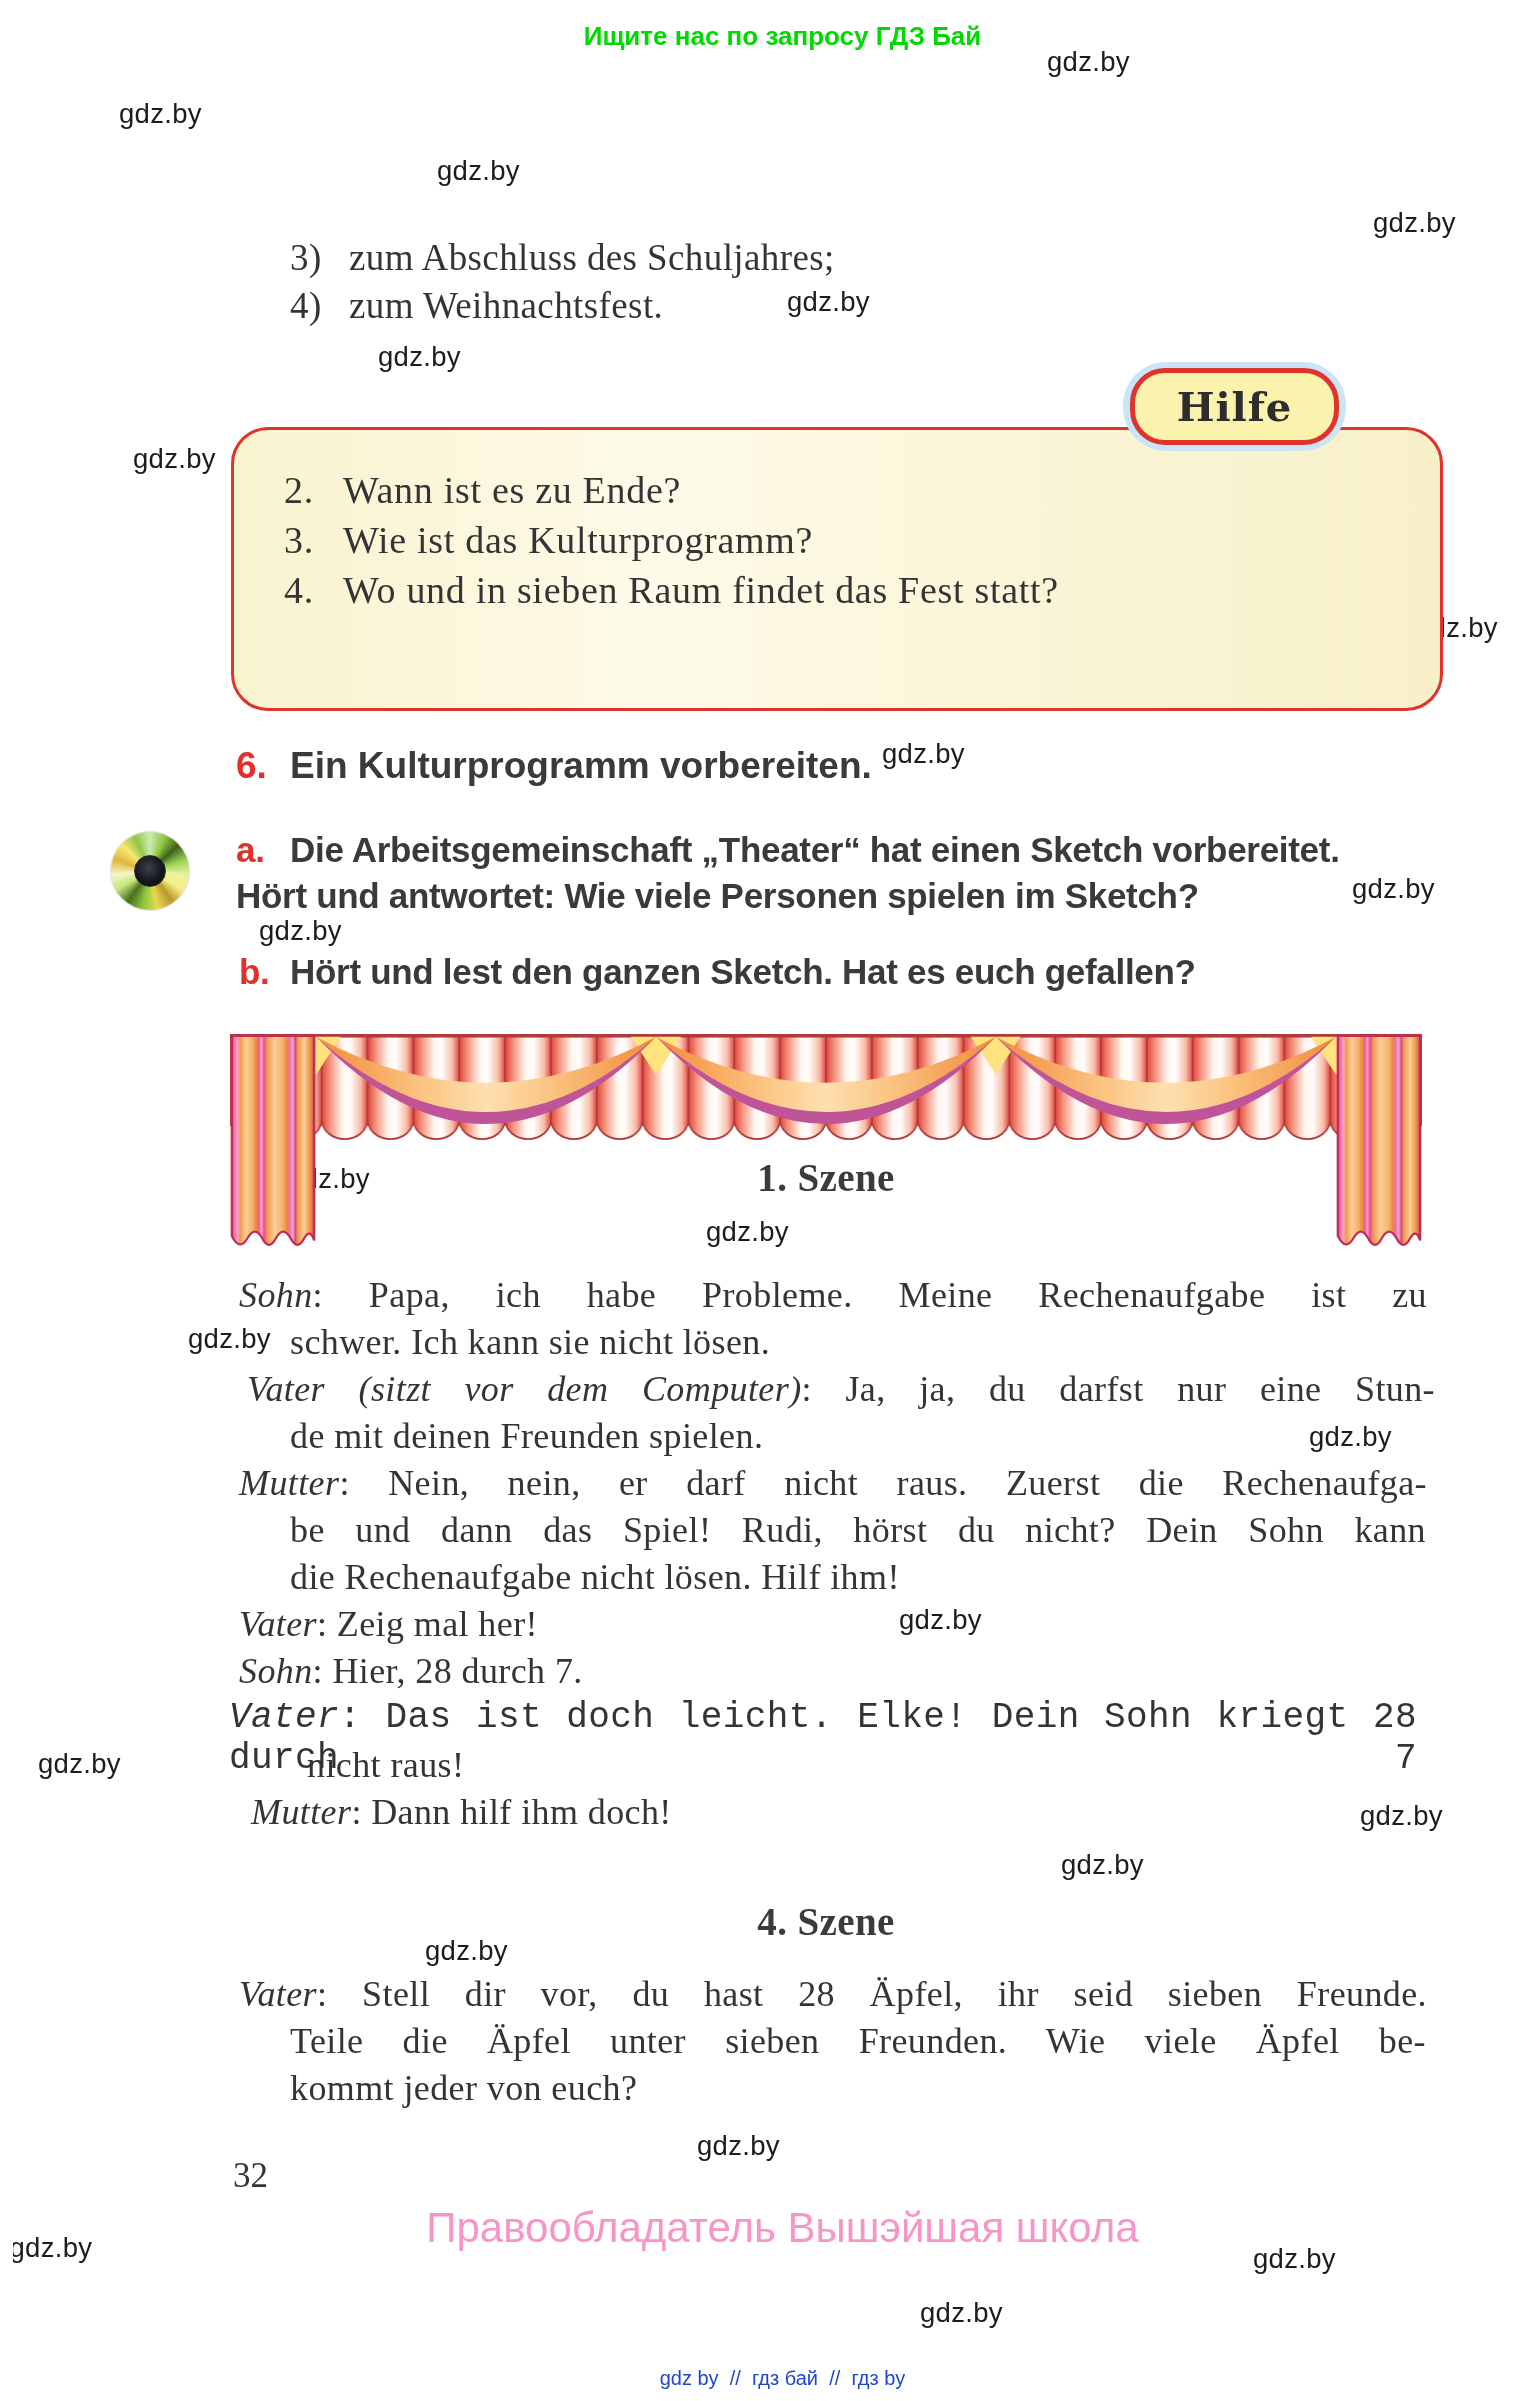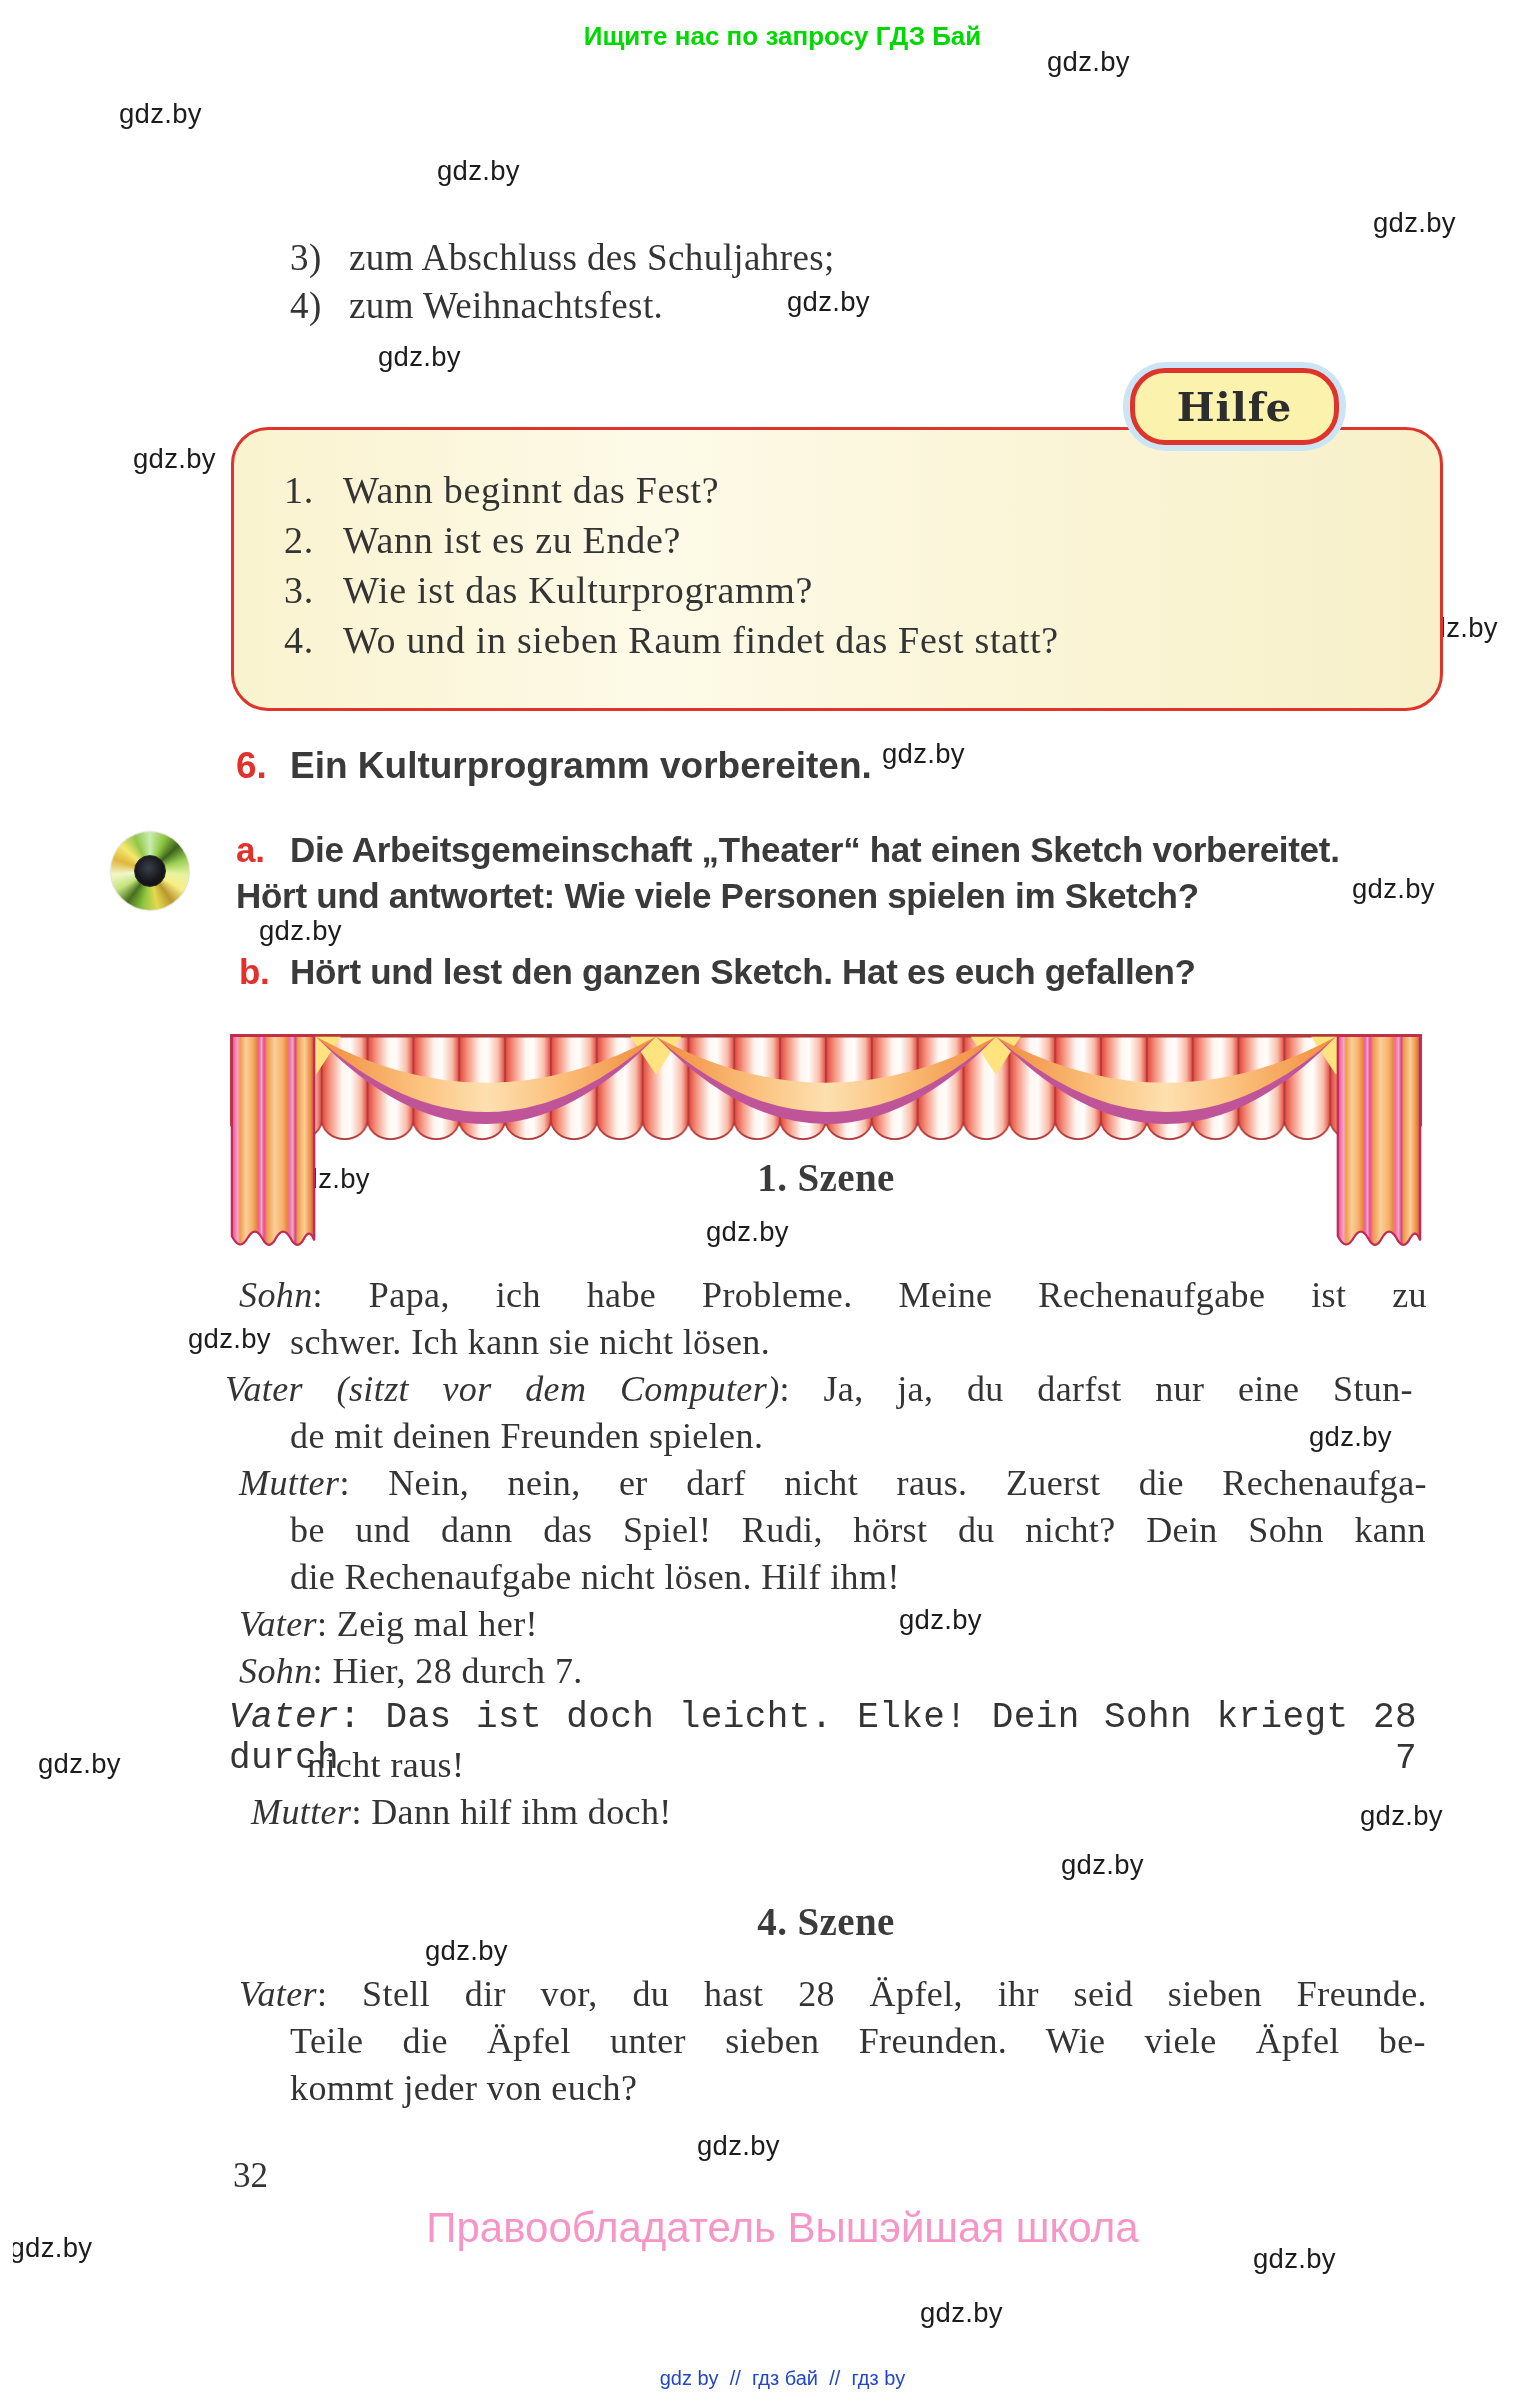--- a/index.html
+++ b/index.html
@@ -99,21 +99,20 @@
       <div class="wm" style="left: 907px; top: 2297px;">gdz.by</div>
     </div>
 
   <div>
       <div class="serif-line" style="left: 277px; top: 236px;"><span class="num">3)</span><span>zum Abschluss des Schuljahres;</span></div>
       <div class="serif-line" style="left: 277px; top: 284px;"><span class="num">4)</span><span>zum Weihnachtsfest.</span></div>
     </div>
 
   <div class="hilfe-box"></div>
   <ol class="hilfe-list">
-      <li><span class="hnum">1.</span><span>Wann beginnt das Fest?</span></li>
       <li><span class="hnum">2.</span><span>Wann ist es zu Ende?</span></li>
       <li><span class="hnum">3.</span><span>Wie ist das Kulturprogramm?</span></li>
       <li><span class="hnum">4.</span><span>Wo und in sieben Raum findet das Fest statt?</span></li>
     </ol>
   <div class="hilfe-badge-outer">
     <div class="hilfe-badge">Hilfe</div>
   </div>
 
   <div class="bold-line h6" style="left:223px;top:745px;">
     <span class="red-label">6.</span><span>Ein Kulturprogramm vorbereiten.</span>
@@ -193,21 +192,21 @@
     <path d="M2,2 L2,228 Q11,246 20,230 Q28,216 36,230 Q44,246 52,230 Q60,216 68,230 Q76,246 84,230 Q90,219 95,233 L95,2 Z" fill="url(#sideG)" stroke="#c22b53" stroke-width="2.5"></path>
     <path transform="translate(1248,0)" d="M2,2 L2,228 Q11,246 20,230 Q28,216 36,230 Q44,246 52,230 Q60,216 68,230 Q76,246 84,230 Q90,219 95,233 L95,2 Z" fill="url(#sideG)" stroke="#c22b53" stroke-width="2.5"></path>
   </svg>
 
   <div class="scene-title" style="top:1155px;">1. Szene</div>
   <div class="scene-title" style="top:1899px;">4. Szene</div>
 
   <div id="dialog1">
       <div class="dline j" style="left: 226px; top: 1274px; width: 1188px;"><span class="sp">Sohn</span><span>: Papa, ich habe Probleme. Meine Rechenaufgabe ist zu</span></div>
       <div class="dline" style="left: 277px; top: 1321px;"><span>schwer. Ich kann sie nicht lösen.</span></div>
-      <div class="dline j" style="left: 212px; top: 1368px; width: 1188px;"><span class="sp">Vater (sitzt vor dem Computer)</span><span>: Ja, ja, du darfst nur eine Stun-</span></div>
+      <div class="dline j" style="left: 234px; top: 1368px; width: 1188px;"><span class="sp">Vater (sitzt vor dem Computer)</span><span>: Ja, ja, du darfst nur eine Stun-</span></div>
       <div class="dline" style="left: 277px; top: 1415px;"><span>de mit deinen Freunden spielen.</span></div>
       <div class="dline j" style="left: 226px; top: 1462px; width: 1188px;"><span class="sp">Mutter</span><span>: Nein, nein, er darf nicht raus. Zuerst die Rechenaufga-</span></div>
       <div class="dline j" style="left: 277px; top: 1509px; width: 1136px;"><span>be und dann  das Spiel! Rudi, hörst du nicht? Dein Sohn kann</span></div>
       <div class="dline" style="left: 277px; top: 1556px;"><span>die Rechenaufgabe nicht lösen. Hilf ihm!</span></div>
       <div class="dline" style="left: 226px; top: 1603px;"><span class="sp">Vater</span><span>: Zeig mal her!</span></div>
       <div class="dline" style="left: 226px; top: 1650px;"><span class="sp">Sohn</span><span>: Hier, 28 durch 7.</span></div>
       <div class="dline j" style="left: 216px; top: 1697px; width: 1188px; font-family: Liberation Mono, monospace;"><span class="sp">Vater</span><span>: Das ist doch leicht. Elke! Dein Sohn kriegt 28 durch 7</span></div>
       <div class="dline" style="left: 294px; top: 1744px;"><span>nicht raus!</span></div>
       <div class="dline" style="left: 238px; top: 1791px;"><span class="sp">Mutter</span><span>: Dann hilf ihm doch!</span></div>
     </div>

